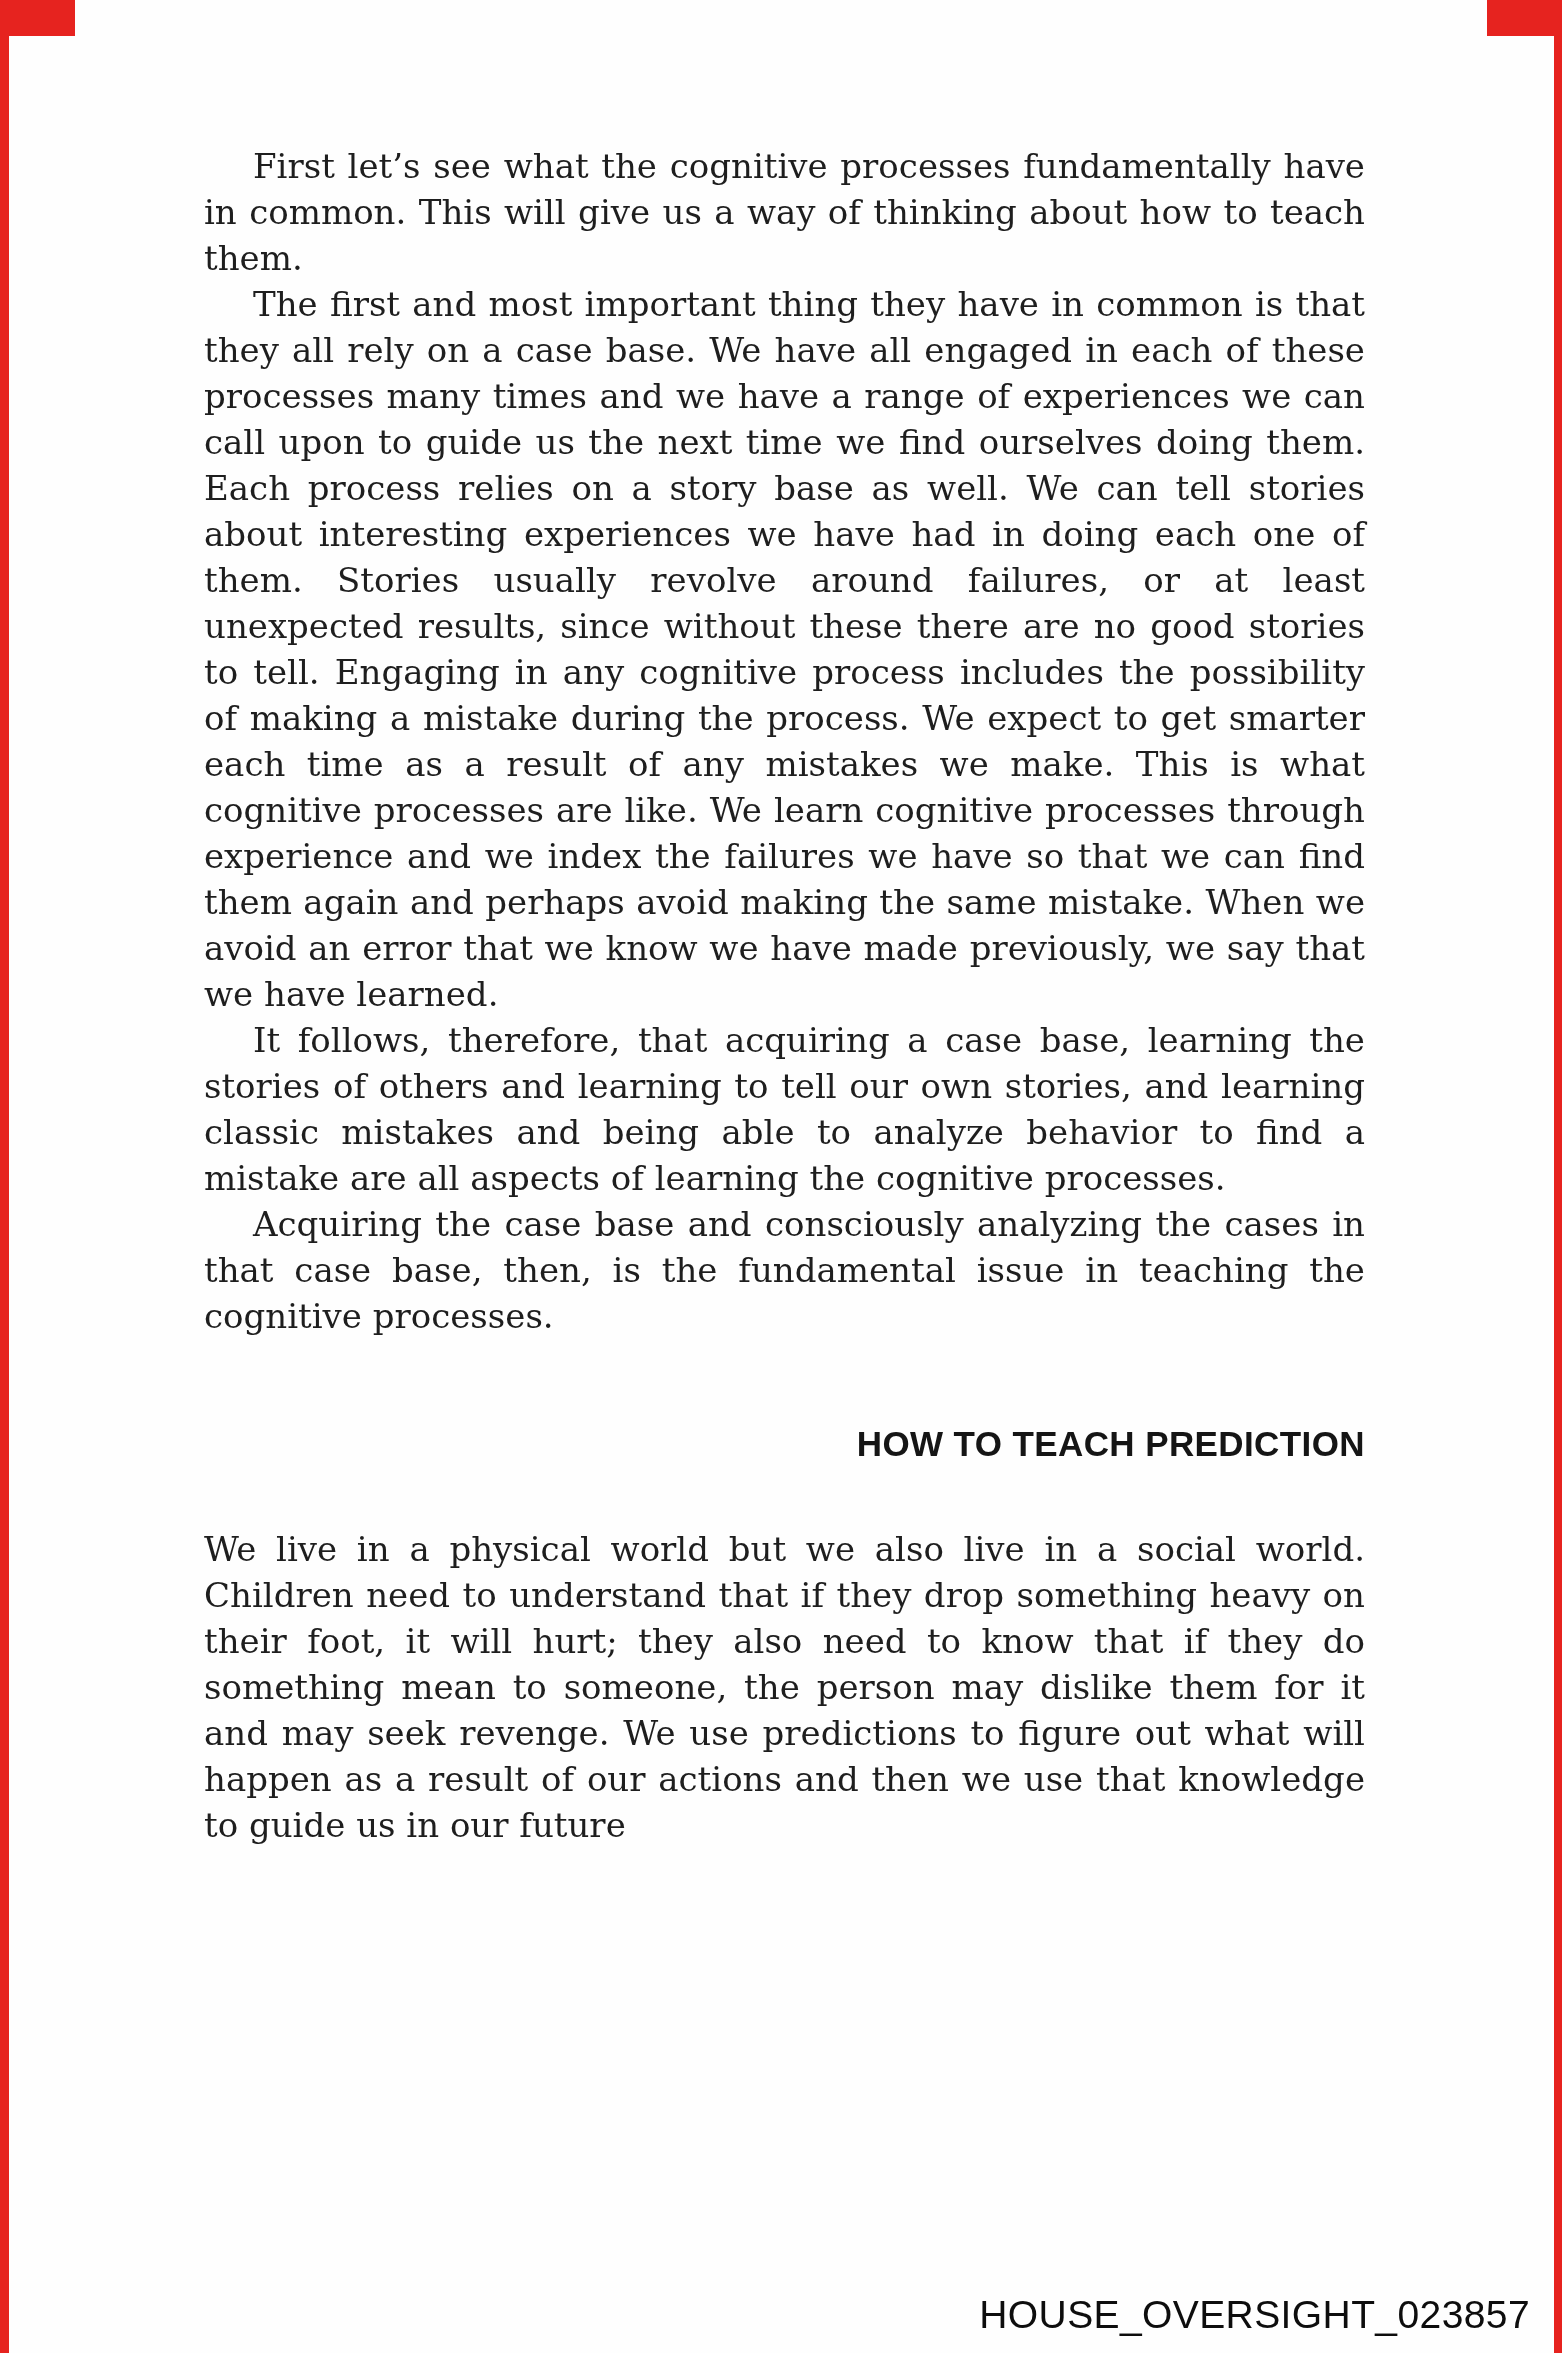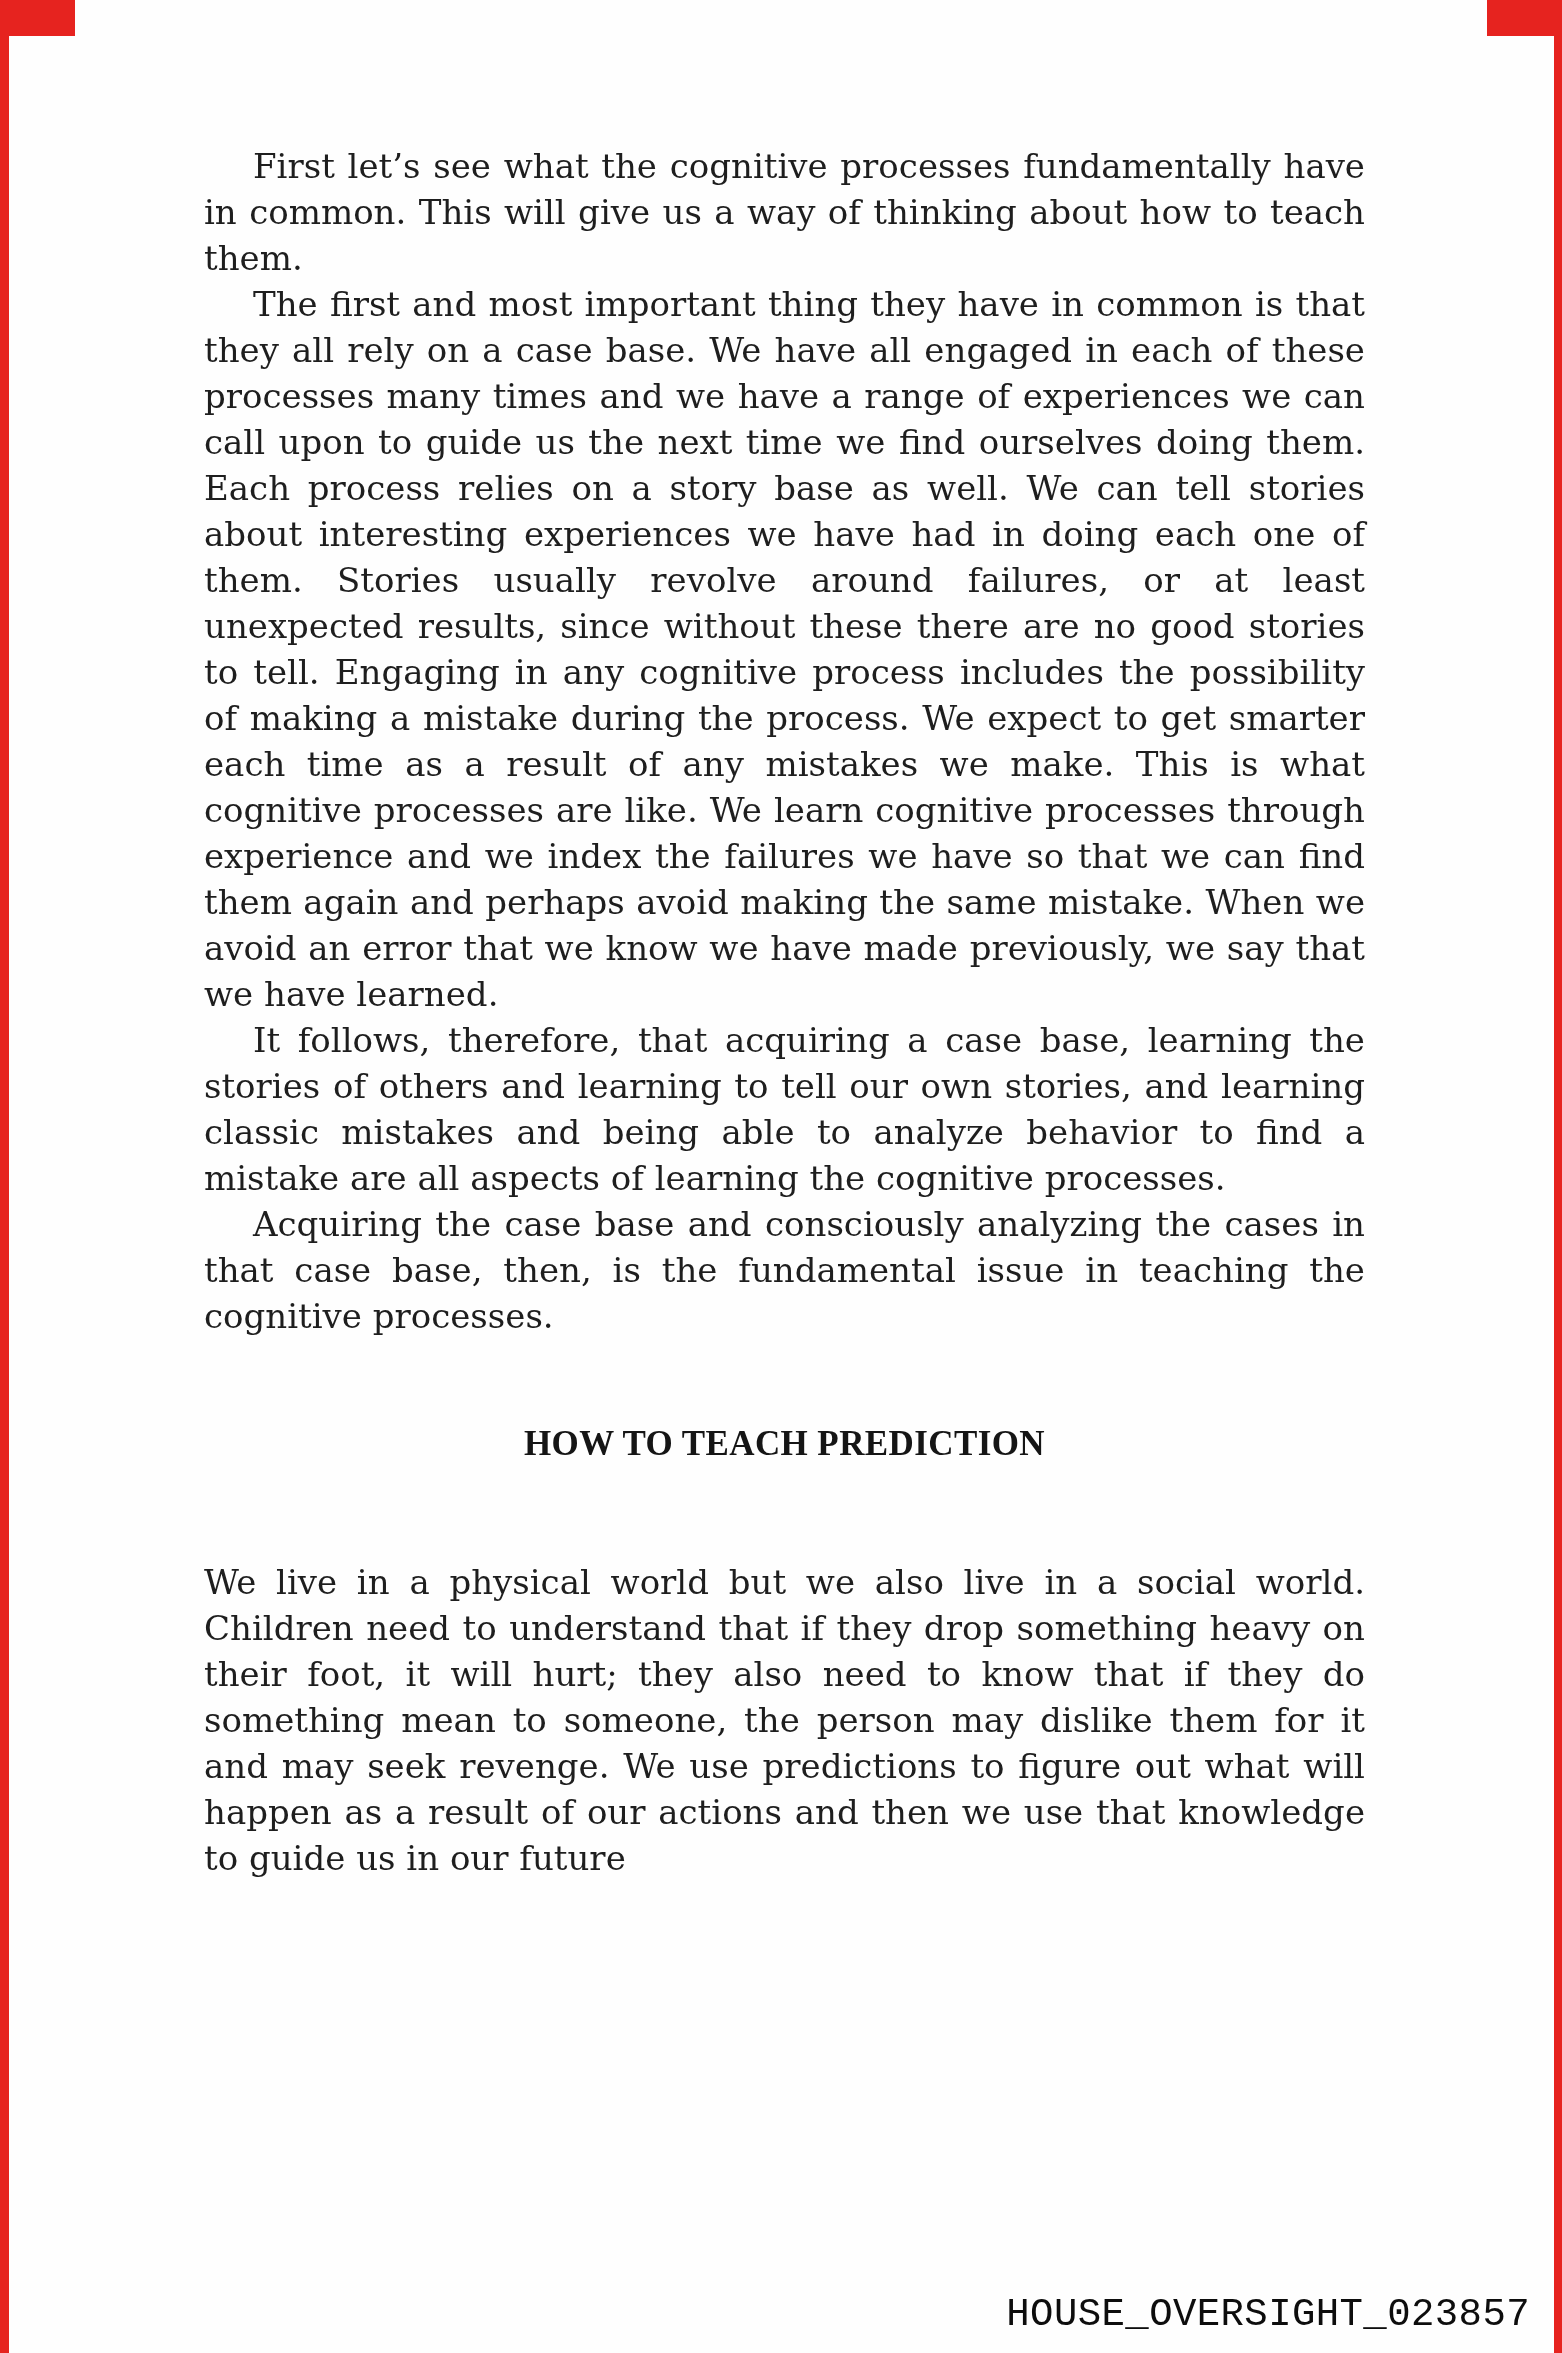--- a/index.html
+++ b/index.html
@@ -63,33 +63,33 @@
     margin: 0;
     font-size: 34px;
     line-height: 46px;
     text-align: justify;
     color: #1e1e1e;
   }
   .body-text p.indent {
     text-indent: 49px;
   }
   .section-heading {
-    font-family: Liberation Serif, serif;
+    font-family: Liberation Sans, sans-serif;
     font-weight: bold;
     font-size: 35px;
     letter-spacing: 0.4px;
-    text-align: center;
+    text-align: right;
     color: #151515;
-    margin: 85px 0 95px 0;
+    margin: 85px 0 62px 0;
   }
   .footer-watermark {
     position: absolute;
     right: 32px;
     bottom: 17px;
-    font-family: Liberation Mono, monospace;
+    font-family: Liberation Sans, sans-serif;
     font-size: 39px;
     color: #0d0d0d;
     letter-spacing: 0.4px;
   }
 </style>
 </head>
 <body>
 
 <div class="page">
 

